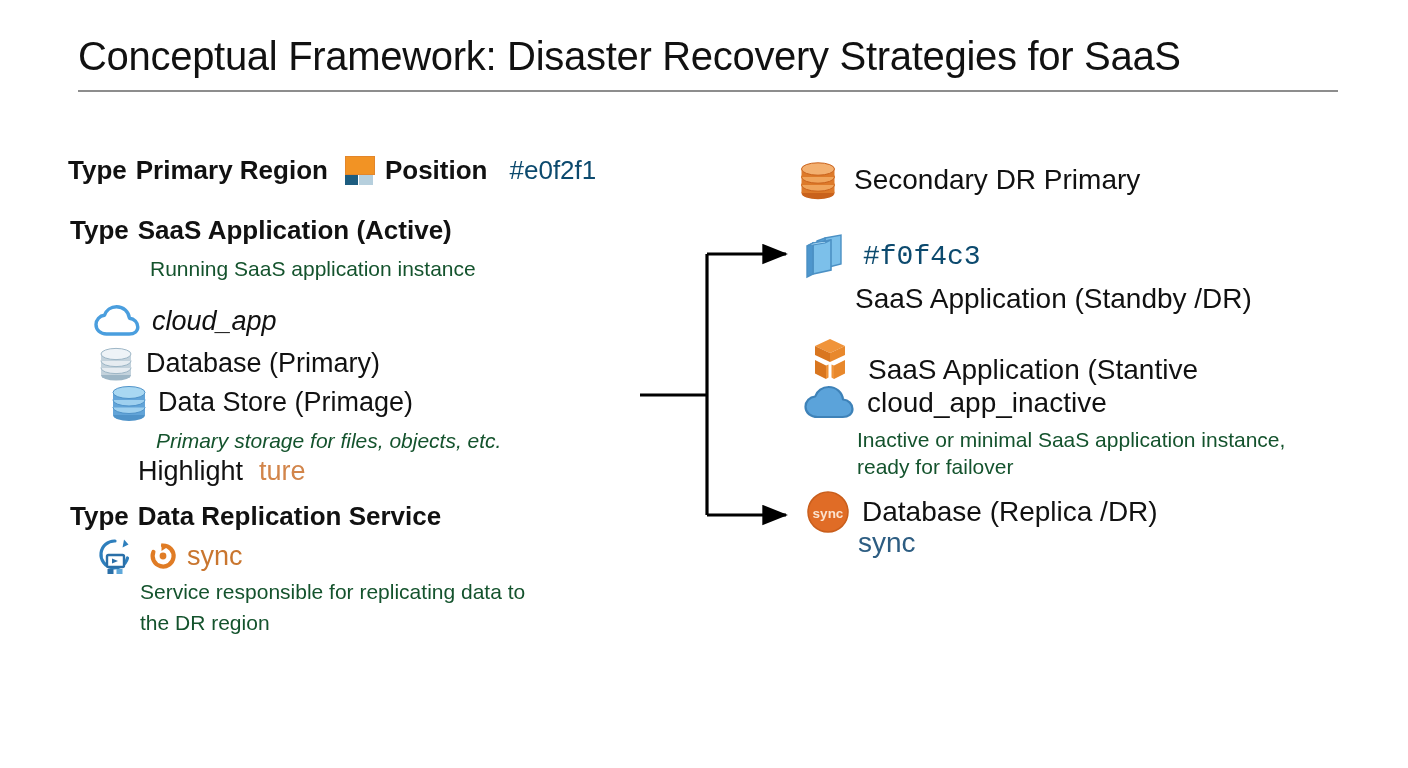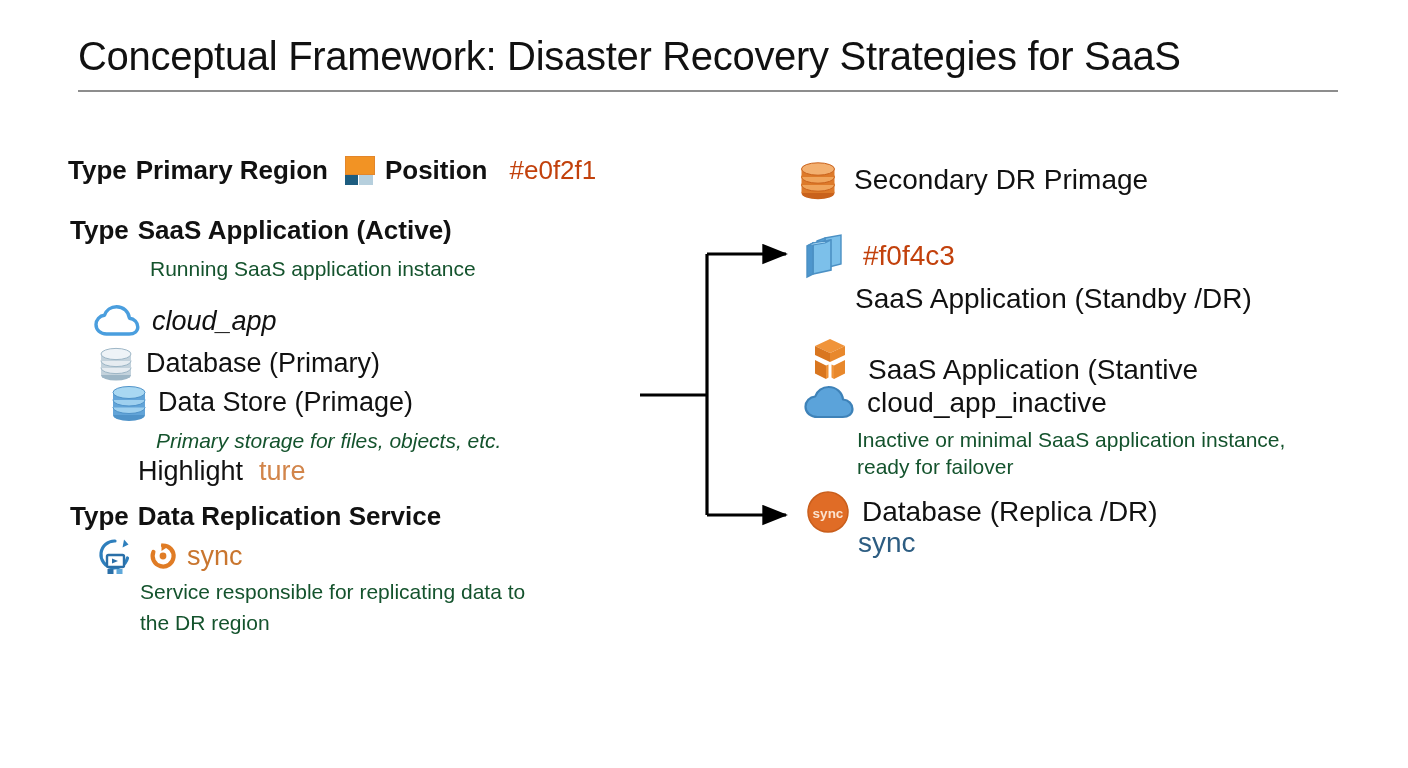--- a/index.html
+++ b/index.html
@@ -60,21 +60,21 @@
     color: #111;
   }
   .t-body {
     font-size: 21px;
     font-weight: normal;
     color: #14532d;
     line-height: 1.45;
   }
   .t-mono-ish {
     font-size: 26px;
-    color: #c2410c;
+    color: #0c4a6e;
   }
   .accent-orange { color: #d2854a; }
   .accent-sync-orange { color: #c9762f; }
   .accent-sync-blue { color: #2d5d82; }
   .gap-l { margin-left: 14px; }
   .gap-s { margin-left: 9px; }
 
   
   .icon { display: inline-block; flex: 0 0 auto; line-height: 0; }
 
@@ -237,24 +237,24 @@
         <ellipse cx="22" cy="37" rx="16.5" ry="6.2" fill="#c9621c"></ellipse>
         <rect x="5.5" y="29" width="33" height="8" fill="#dd7a2a"></rect>
         <ellipse cx="22" cy="29" rx="16.5" ry="6.2" fill="#f0a55c" stroke="#c9621c" stroke-width="1"></ellipse>
         <rect x="5.5" y="21" width="33" height="8" fill="#dd7a2a"></rect>
         <ellipse cx="22" cy="21" rx="16.5" ry="6.2" fill="#f0a55c" stroke="#c9621c" stroke-width="1"></ellipse>
         <rect x="5.5" y="13" width="33" height="8" fill="#dd7a2a"></rect>
         <ellipse cx="22" cy="13" rx="16.5" ry="6.2" fill="#f3b070" stroke="#c9621c" stroke-width="1"></ellipse>
       </g>
     </svg>
   </span>
-  <span class="t-head" style="margin-left:14px; font-size:28px;">Secondary DR Primage</span>
-</div>
-
-<div class="row" style="left:803px; top:232px;">
+  <span class="t-head" style="margin-left:14px; font-size:28px;">Secondary DR Primary</span>
+</div>
+
+<div class="row" style="left:803px; top:232px;font-family:Liberation Mono, monospace;">
   <span class="icon">
     <svg width="46" height="48" viewBox="0 0 46 48" xmlns="http://www.w3.org/2000/svg">
 
       <path d="M22,6 L38,3 L38,32 L22,36 z" fill="#7cc0ea" stroke="#4b90c4" stroke-width="1.4"></path>
       <path d="M14,9 L22,6 L22,36 L14,39 z" fill="#5fa9dc" stroke="#4b90c4" stroke-width="1.4"></path>
 
       <path d="M10,11 L28,8 L28,38 L10,42 z" fill="#7cc0ea" stroke="#4b90c4" stroke-width="1.6"></path>
       <path d="M4,14 L10,11 L10,42 L4,45 z" fill="#4d96cd" stroke="#4b90c4" stroke-width="1.4"></path>
       <path d="M4,14 L22,11 L28,8 L10,11 z" fill="#a8d6f2" stroke="#4b90c4" stroke-width="1.2"></path>
     </svg>

